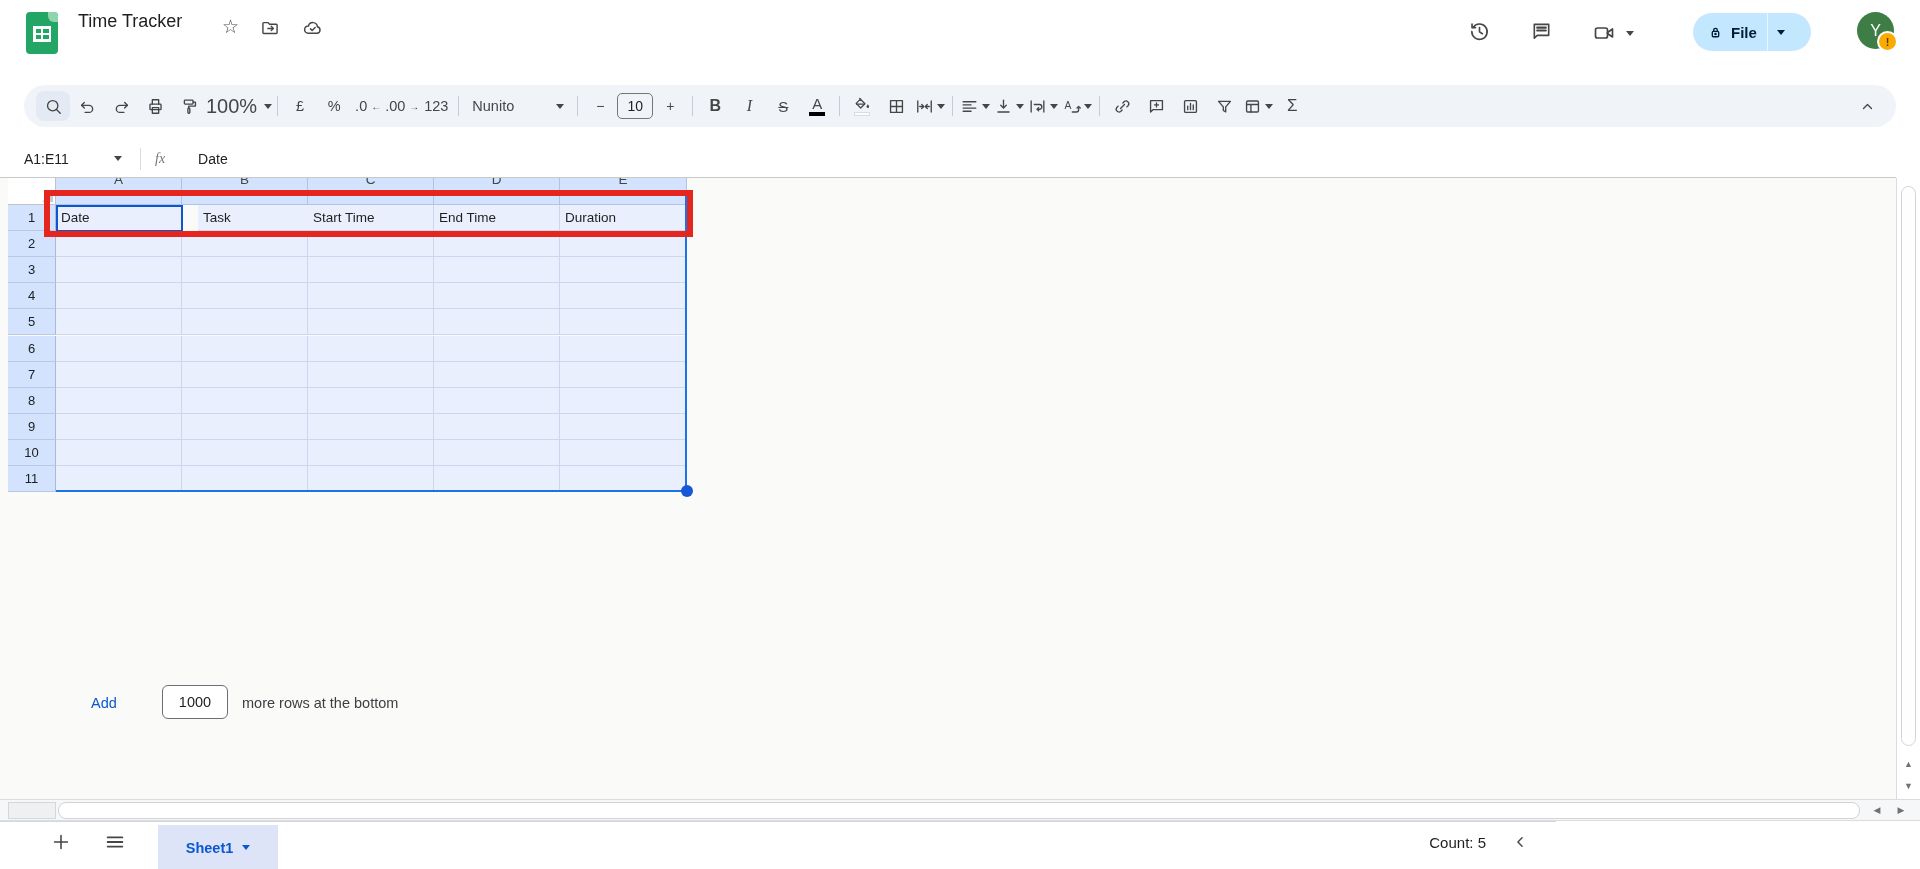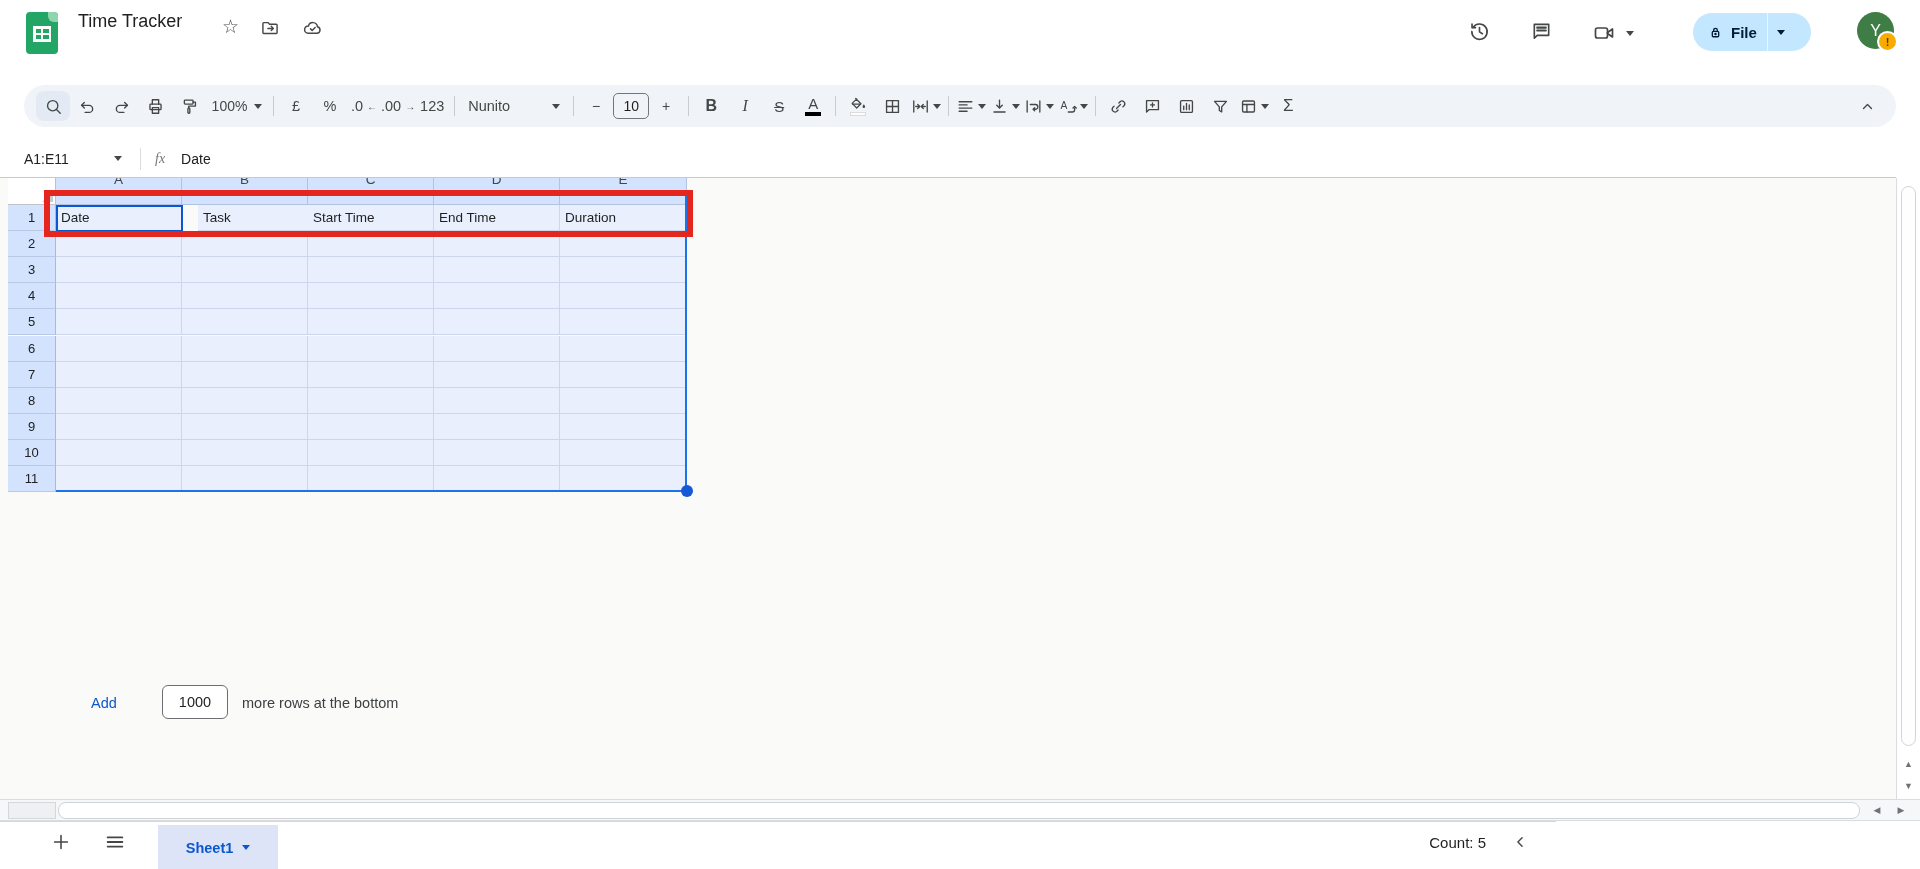--- a/index.html
+++ b/index.html
@@ -28,39 +28,39 @@
   #share-btn .caret{border-top-color:#001d35;margin-left:9px;}
   #avatar{right:26px;top:12px;width:37px;height:37px;border-radius:50%;background:#3f7d46;color:#fff;font-size:16px;display:flex;align-items:center;justify-content:center;}
   #avatar .badge{position:absolute;right:-4px;bottom:-3px;width:17px;height:17px;border-radius:50%;background:#f9ab00;border:2px solid #fff;color:#5c3a00;font-size:11px;font-weight:bold;display:flex;align-items:center;justify-content:center;}
 
   
   #toolbar{left:24px;top:85px;width:1872px;height:42px;background:#f0f4f9;border-radius:21px;display:flex;align-items:center;padding:0 12px;box-sizing:border-box;}
   .tb{height:30px;min-width:34px;border-radius:6px;display:flex;align-items:center;justify-content:center;gap:3px;color:#444746;font-size:14px;}
   .tb.txt{font-size:14.5px;}
   .sep{width:1px;height:20px;background:#c7cbd4;margin:0 5px;}
   #tb-search{background:#e4eaf3;border-radius:8px;}
-  #tb-zoom{min-width:62px;font-size:14px;gap:7px;}
+  #tb-zoom{min-width:62px;font-size:20px;gap:7px;}
   #tb-font{min-width:92px;justify-content:space-between;padding:0 8px;font-size:14.5px;}
   #tb-size{width:34px;height:24px;border:1px solid #747775;border-radius:5px;font-size:14px;display:flex;align-items:center;justify-content:center;}
   .bold-b{font-weight:bold;font-size:16px;}
   .ital-i{font-style:italic;font-size:16px;font-family:"Liberation Serif",serif;}
   .strike-s{font-size:15px;text-decoration:line-through;}
   .a-color{display:flex;flex-direction:column;align-items:center;line-height:14px;font-size:15px;}
   .a-color .bar{width:16px;height:4px;background:#000;margin-top:1px;}
   .bucket-wrap{display:flex;flex-direction:column;align-items:center;}
   .bucket-wrap .bar{width:16px;height:4px;background:#fdfdfb;border:1px solid #dadce0;box-sizing:border-box;margin-top:0px;}
   .sub-arrow{font-size:10px;margin-left:1px;}
   #tb-collapse{margin-left:auto;}
 
   
   #formula{left:0;top:140px;width:1896px;height:37px;background:#fff;border-bottom:1px solid #c7cac9;display:flex;align-items:center;}
   #namebox{width:86px;margin-left:24px;font-size:14px;color:#202124;}
   #formula .caret{margin-left:4px;}
   #formula .div{width:1px;height:22px;background:#dadce0;margin:0 14px 0 18px;}
-  #fx{font-style:italic;color:#747775;font-size:14px;font-family:"Liberation Serif",serif;margin-right:16px;}
+  #fx{font-style:italic;color:#747775;font-size:14px;font-family:"Liberation Serif",serif;margin-right:33px;}
   #fxval{font-size:14px;color:#202124;}
 
   
   #sheet{left:0;top:178px;width:1896px;height:621px;background:#fafbf8;}
   #corner{left:8px;top:0;width:48px;height:27px;background:#fff;border-right:1px solid #c0c3c7;border-bottom:1px solid #c0c3c7;box-sizing:border-box;}
   #corner .tri{position:absolute;right:2px;bottom:2px;width:0;height:0;border-left:11px solid transparent;border-bottom:11px solid #c9cccf;}
   .colh{top:0;height:27px;background:#d3e3fd;border-right:1px solid #b3c2e2;border-bottom:1px solid #b3c2e2;box-sizing:border-box;overflow:hidden;text-align:center;color:#444746;font-size:13.5px;}
   .colh span{display:block;margin-top:-6px;}
   .rowh{left:8px;width:48px;background:#d3e3fd;border-right:1px solid #a9b9dc;border-bottom:1px solid #bac8e6;box-sizing:border-box;display:flex;align-items:center;justify-content:center;font-size:13px;color:#202124;}
   .cell{background:#e9effd;border-right:1px solid #ccd6ec;border-bottom:1px solid #ccd6ec;box-sizing:border-box;font-size:13.5px;color:#1f1f1f;display:flex;align-items:center;padding-left:5px;overflow:hidden;}

